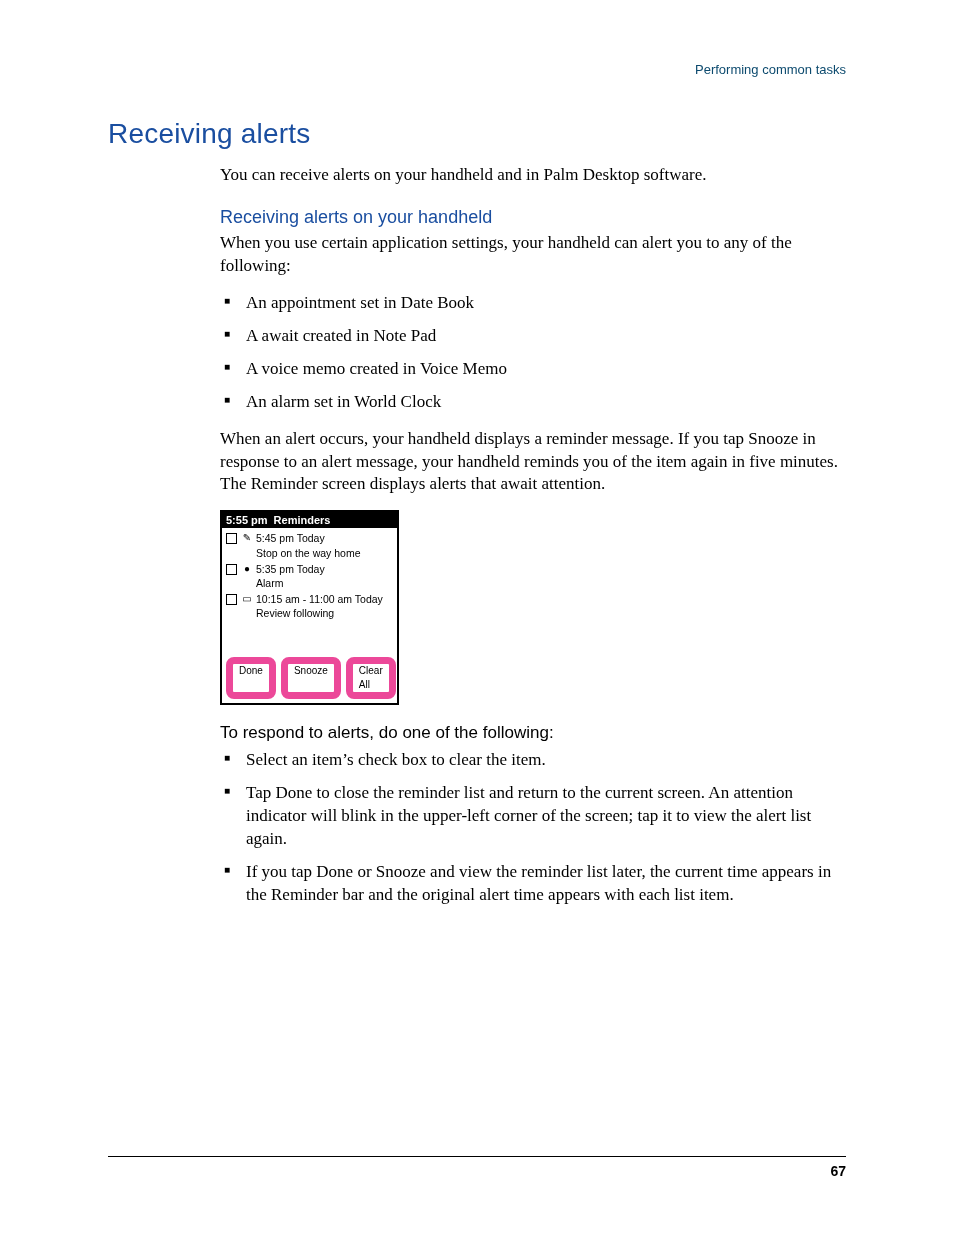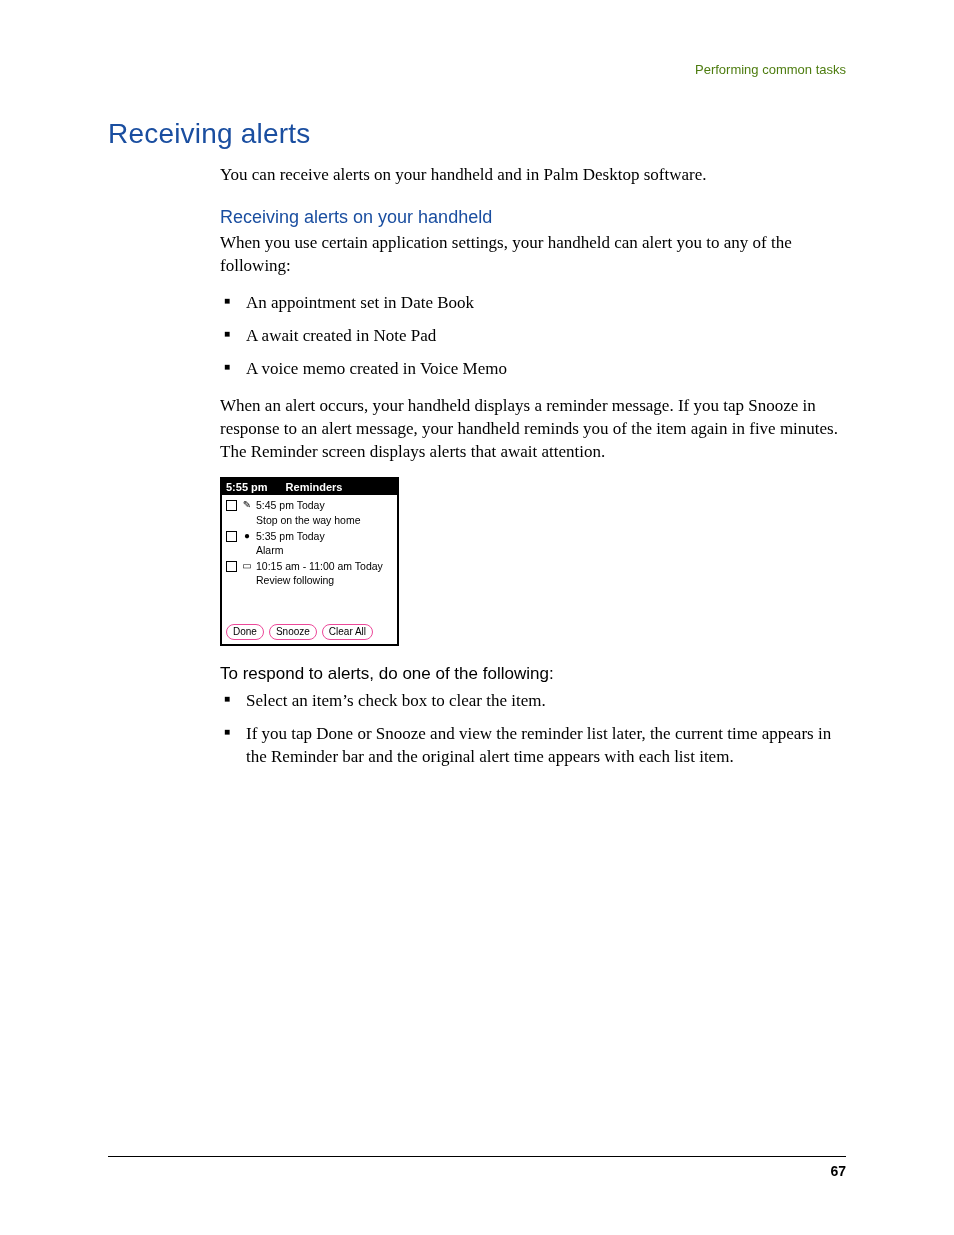--- a/index.html
+++ b/index.html
@@ -14,21 +14,21 @@
     height: 1235px;
     position: relative;
     box-sizing: border-box;
   }
   .running-head {
     position: absolute;
     top: 62px;
     right: 108px;
     font-family: Arial, Helvetica, sans-serif;
     font-size: 13px;
-    color: #4d7c0f;
+    color: #0c4a6e;
   }
   .content {
     position: absolute;
     left: 108px;
     right: 108px;
     top: 118px;
   }
   h1.section-title {
     font-family: "Arial Narrow", Arial, Helvetica, sans-serif;
     font-stretch: condensed;
@@ -95,21 +95,21 @@
     font-family: Arial, Helvetica, sans-serif;
     background: #fff;
   }
   .palm-titlebar {
     background: #000;
     color: #fff;
     font-weight: bold;
     font-size: 11px;
     padding: 2px 4px;
     display: flex;
-    gap: 18px;
+    gap: 6px;
   }
   .palm-body {
     padding: 4px 4px 2px 4px;
     font-size: 10.5px;
     line-height: 1.25;
     min-height: 120px;
   }
   .palm-row {
     display: flex;
     align-items: flex-start;
@@ -136,21 +136,21 @@
     margin-left: 30px;
     font-size: 10.5px;
     margin-bottom: 3px;
   }
   .palm-buttons {
     display: flex;
     gap: 5px;
     padding: 3px 4px 4px 4px;
   }
   .palm-btn {
-    border: 1px solid #ec4899;
+    border: 7px solid #ec4899;
     border-radius: 8px;
     font-size: 10px;
     padding: 0 6px;
     line-height: 14px;
     background: #fff;
   }
 
   .footer-rule {
     position: absolute;
     left: 108px;
@@ -181,20 +181,21 @@
 
       <p>You can receive alerts on your handheld and in Palm Desktop software.</p>
 
       <h2 class="subhead">Receiving alerts on your handheld</h2>
       <p>When you use certain application settings, your handheld can alert you to any of the following:</p>
 
       <ul class="square">
         <li>An appointment set in Date Book</li>
         <li>A await created in Note Pad</li>
         <li>A voice memo created in Voice Memo</li>
+        <li>An alarm set in World Clock</li>
       </ul>
 
       <p>When an alert occurs, your handheld displays a reminder message. If you tap Snooze in response to an alert message, your handheld reminds you of the item again in five minutes. The Reminder screen displays alerts that await attention.</p>
 
       <div class="palm-shot">
         <div class="palm-titlebar">
           <span>5:55 pm</span>
           <span>Reminders</span>
         </div>
         <div class="palm-body">
@@ -225,20 +226,21 @@
           <span class="palm-btn">Done</span>
           <span class="palm-btn">Snooze</span>
           <span class="palm-btn">Clear All</span>
         </div>
       </div>
 
       <h3 class="runin">To respond to alerts, do one of the following:</h3>
 
       <ul class="square">
         <li>Select an item’s check box to clear the item.</li>
+        <li>Tap Done to close the reminder list and return to the current screen. An attention indicator will blink in the upper-left corner of the screen; tap it to view the alert list again.</li>
         <li>
           <span class="li-sub">If you tap Done or Snooze and view the reminder list later, the current time appears in the Reminder bar and the original alert time appears with each list item.</span>
         </li>
       </ul>
 
     </div>
   </div>
 
   <div class="footer-rule"></div>
   <div class="page-number">67</div>

